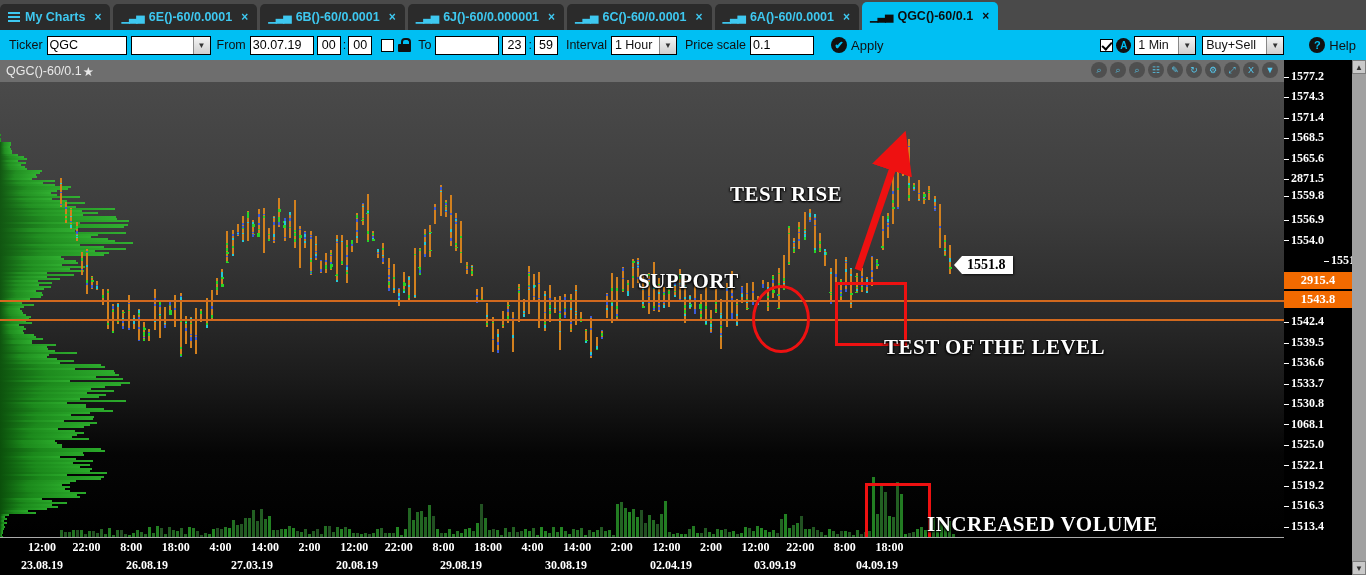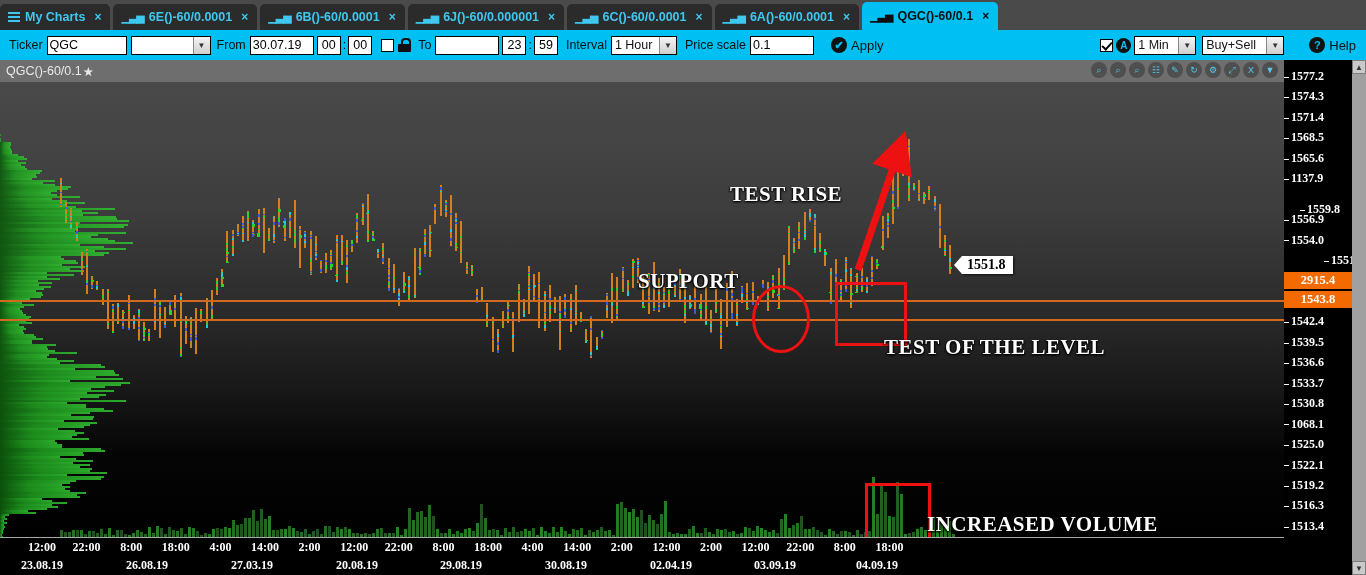--- a/index.html
+++ b/index.html
@@ -1807,22 +1807,22 @@
         <div class="anno" style="left: 927px; top: 430px;">INCREASED VOLUME</div>
       </div>
   </div>
 
   <div class="priceaxis">
       <div class="ptick" style="top: 9px;"><span class="dash"></span><span>1577.2</span></div>
       <div class="ptick" style="top: 29.45px;"><span class="dash"></span><span>1574.3</span></div>
       <div class="ptick" style="top: 49.9px;"><span class="dash"></span><span>1571.4</span></div>
       <div class="ptick" style="top: 70.35px;"><span class="dash"></span><span>1568.5</span></div>
       <div class="ptick" style="top: 90.8px;"><span class="dash"></span><span>1565.6</span></div>
-      <div class="ptick" style="top: 111.25px;"><span class="dash"></span><span>1137.9</span></div>
-      <div class="ptick" style="top: 142px; padding-left: 16px;"><span class="dash"></span><span>1559.8</span></div>
+      <div class="ptick" style="top: 111.25px;"><span class="dash"></span><span>2871.5</span></div>
+      <div class="ptick" style="top: 128px;"><span class="dash"></span><span>1559.8</span></div>
       <div class="ptick" style="top: 152.15px;"><span class="dash"></span><span>1556.9</span></div>
       <div class="ptick" style="top: 172.6px;"><span class="dash"></span><span>1554.0</span></div>
       <div class="ptick" style="top: 193.05px; margin-left: 40px;"><span class="dash"></span><span>1551.1</span></div>
       <div class="ptick" style="top: 213.5px;"><span class="dash"></span><span>1548.2</span></div>
       <div class="ptick" style="top: 233.95px;"><span class="dash"></span><span>1545.3</span></div>
       <div class="ptick" style="top: 254.4px;"><span class="dash"></span><span>1542.4</span></div>
       <div class="ptick" style="top: 274.85px;"><span class="dash"></span><span>1539.5</span></div>
       <div class="ptick" style="top: 295.3px;"><span class="dash"></span><span>1536.6</span></div>
       <div class="ptick" style="top: 315.75px;"><span class="dash"></span><span>1533.7</span></div>
       <div class="ptick" style="top: 336.2px;"><span class="dash"></span><span>1530.8</span></div>

